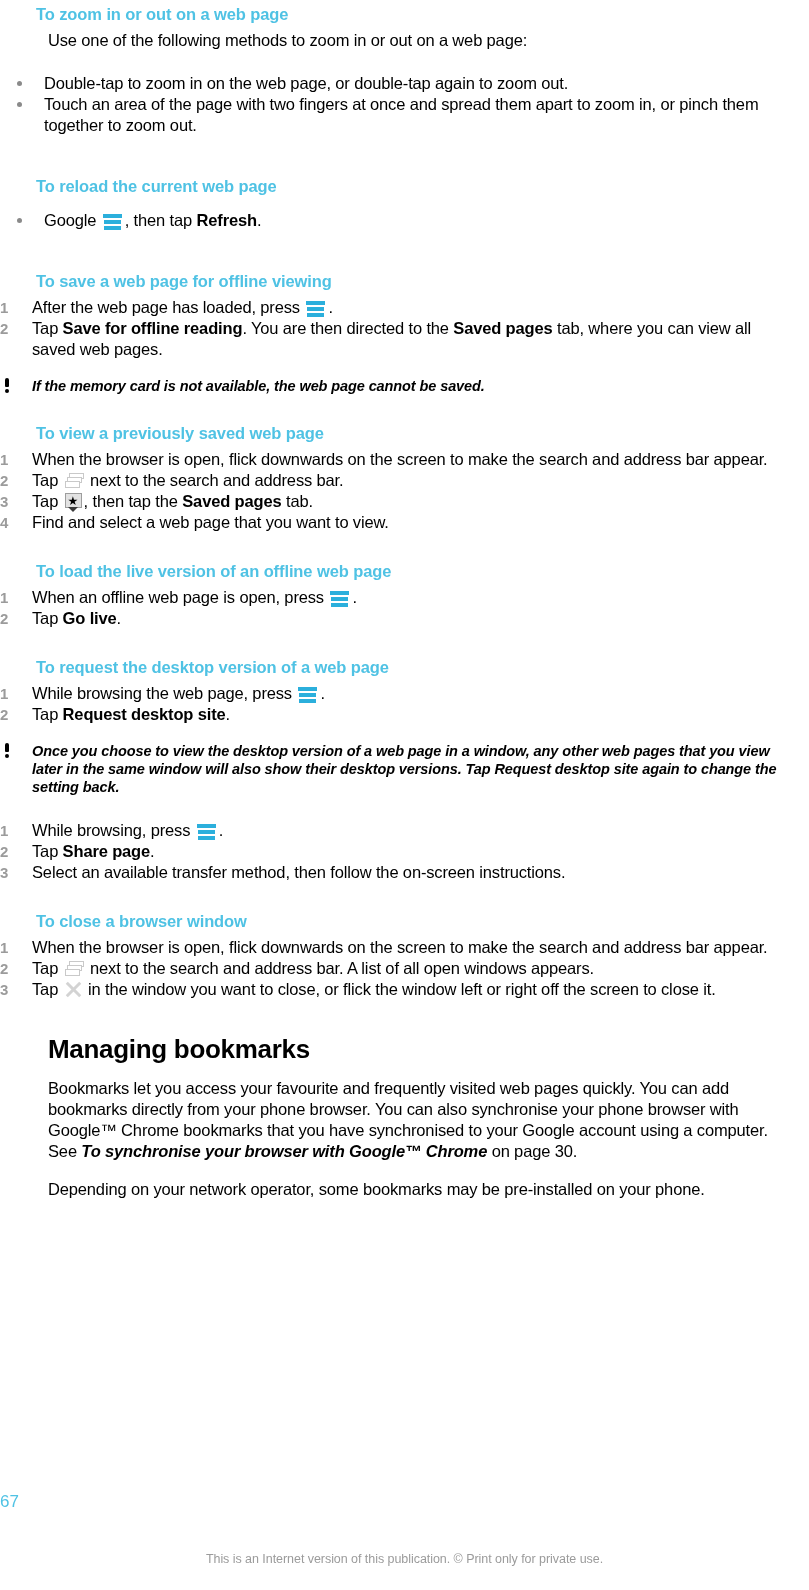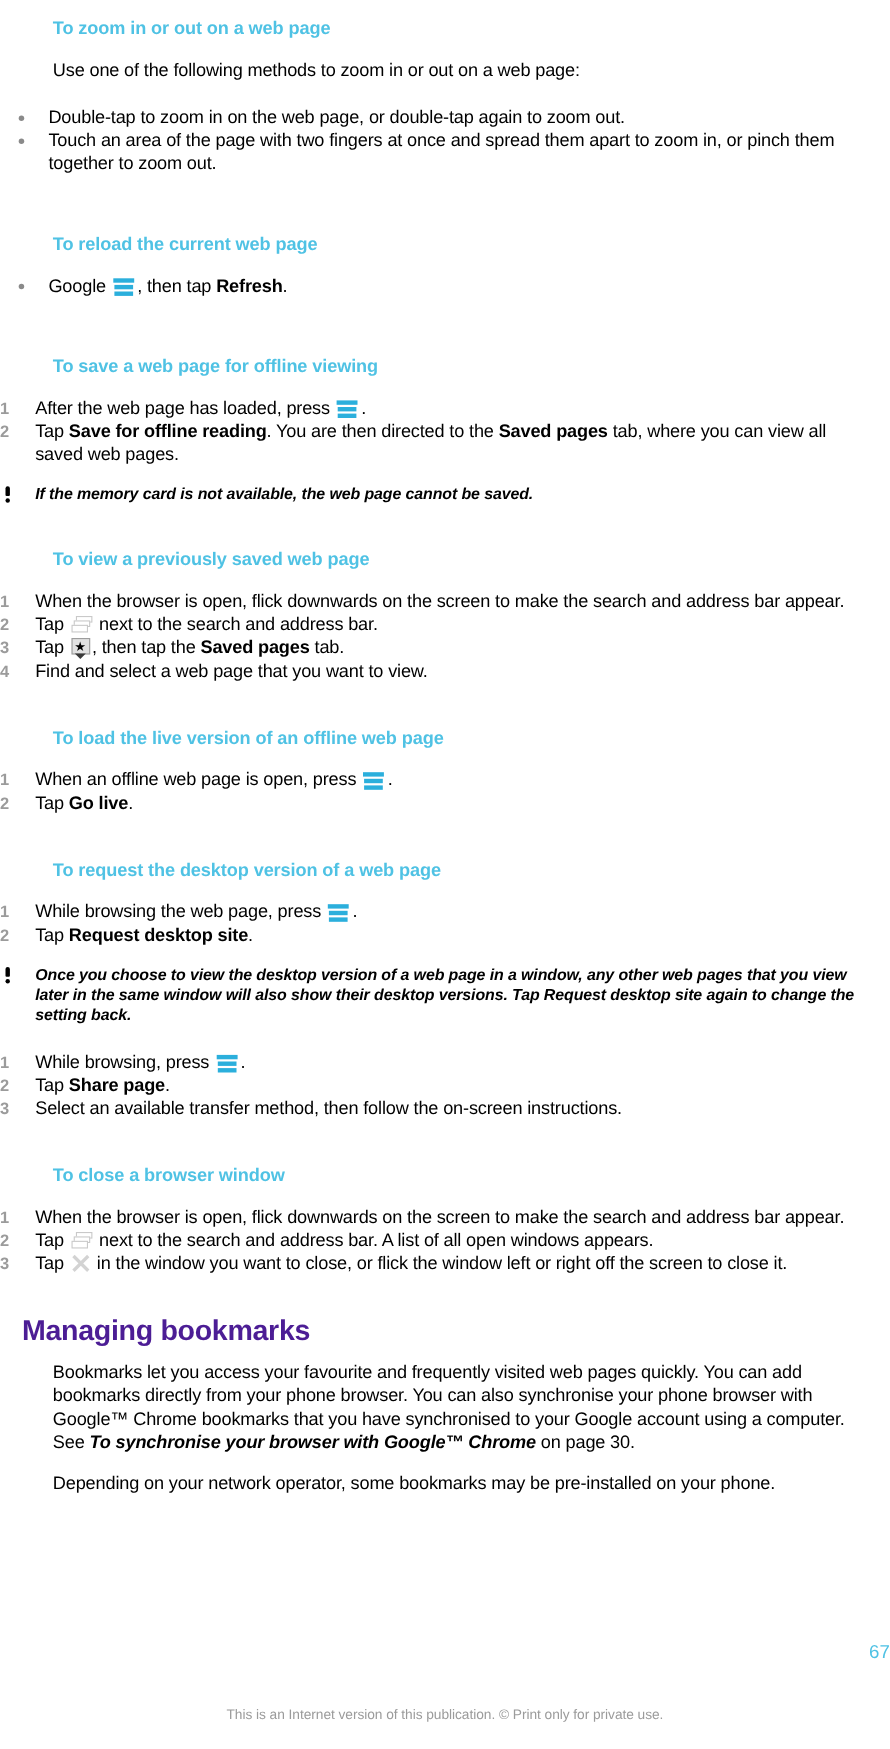--- a/index.html
+++ b/index.html
@@ -27,31 +27,31 @@
     top: 0;
     width: 809px;
   }
 
   
   .sub-head {
     color: #4FC2E4;
     font-size: 16.5px;
     font-weight: bold;
     line-height: 20px;
-    margin: 16px;
+    margin: 4px;
     padding: 0 0 2px 32px;
     letter-spacing: -0.1px;
   }
   .main-head {
-    color: #4c1d95;
+    color: #000000;
     font-size: 26px;
     font-weight: bold;
     line-height: 30px;
     margin: 0;
-    padding: 0 0 4px 20px;
+    padding: 0 0 4px 48px;
     letter-spacing: -0.3px;
   }
 
   
   p.body-text {
     margin: 0;
     padding: 0 12px 0 48px;
     font-size: 16.5px;
     line-height: 21px;
     letter-spacing: -0.15px;
@@ -242,21 +242,21 @@
   .gap-md { height: 17px; }
   .gap-lg { height: 24px; }
   .gap-xl { height: 34px; }
 
   
   .page-number {
     position: absolute;
     left: 0;
     top: 1492px;
     width: 809px;
-    text-align: right;
+    text-align: left;
     color: #4FC2E4;
     font-size: 17px;
     font-weight: normal;
   }
   .footer-note {
     position: absolute;
     left: 0;
     top: 1552px;
     width: 809px;
     text-align: center;

